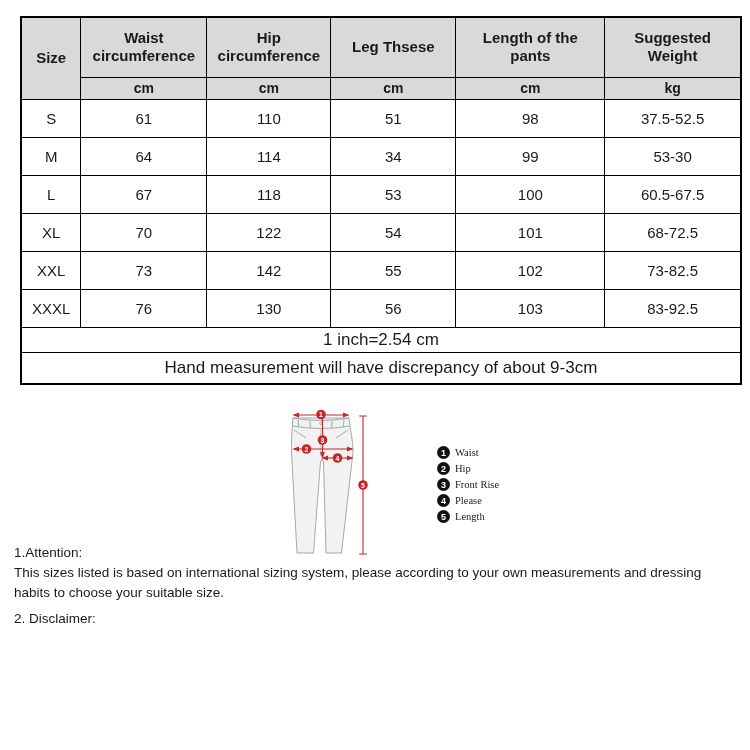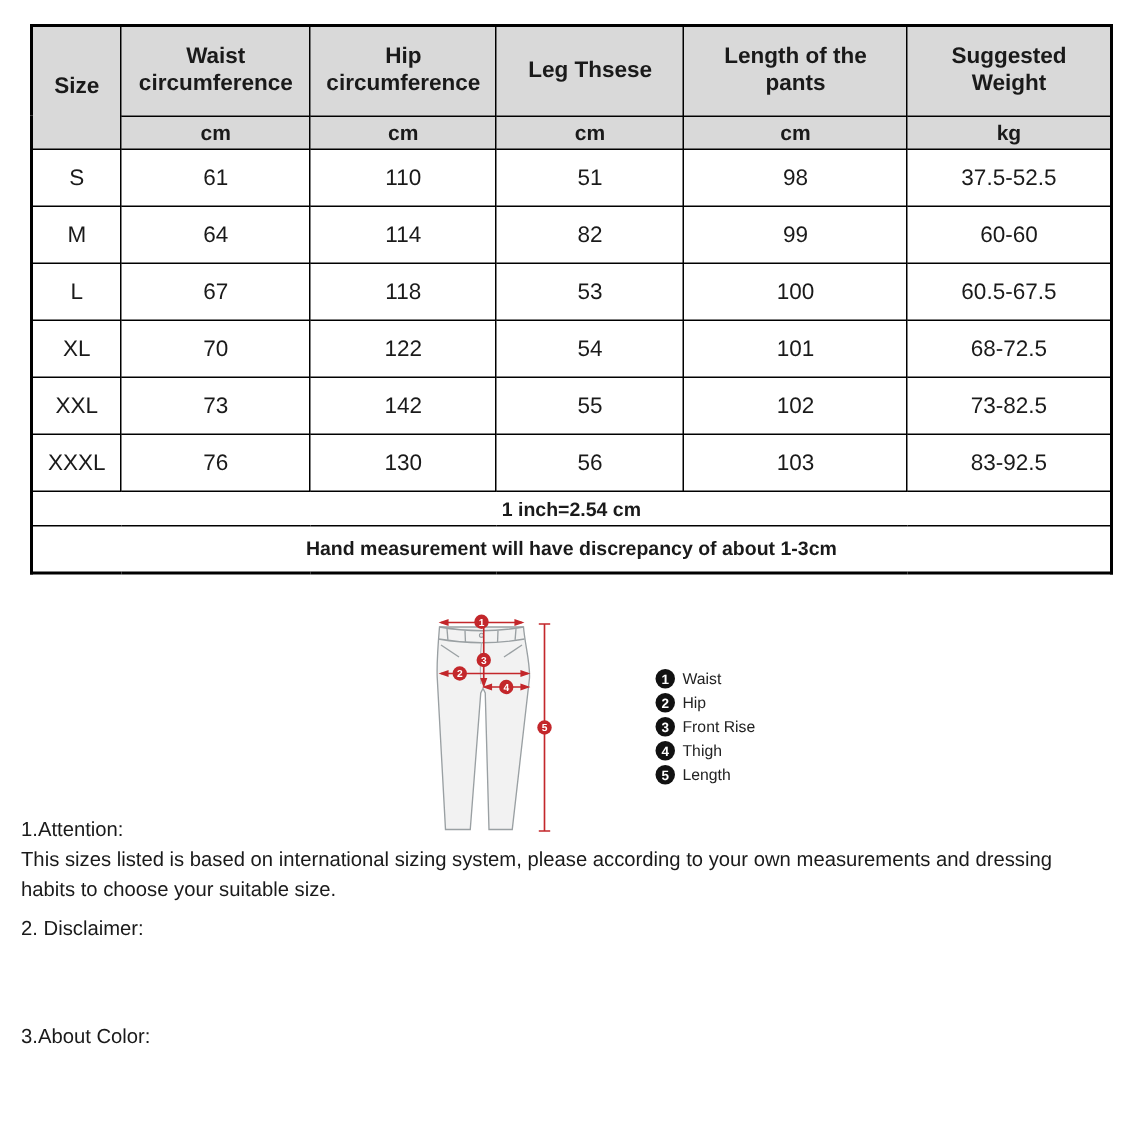--- a/index.html
+++ b/index.html
@@ -22,35 +22,35 @@
     font-size:15px;
   }
   .size-table th { background:#d9d9d9; font-weight:bold; line-height:1.25; }
   .size-table tr.head-main { height:60px; }
   .size-table tr.head-unit { height:15px; }
   .size-table tr.head-unit th { font-size:14px; }
   .size-table tr.data-row { height:38px; }
   .size-table tr.data-row td { font-weight:normal; }
   .size-table tr.note-inch { height:23px; }
   .size-table tr.note-hand { height:31px; }
-  .size-table tr.note-inch td, .size-table tr.note-hand td { font-size:13px; font-weight:bold; }
+  .size-table tr.note-inch td, .size-table tr.note-hand td { font-size:17px; font-weight:normal; }
   .size-table th.len-col { padding:2px 12px; }
 
   
   #pants-svg { position:absolute; left:283px; top:402px; }
 
   .legend { position:absolute; left:437px; top:446px; }
   .legend-item { display:flex; align-items:center; height:13px; margin-bottom:3px; }
   .legend-badge {
     width:13px; height:13px; border-radius:50%;
     background:#111111; color:#fff;
     display:inline-flex; align-items:center; justify-content:center;
     font-size:9px; font-weight:bold; flex:0 0 13px;
   }
-  .legend-label { font-size:10.5px; color:#222; margin-left:5px; white-space:nowrap; }
+  .legend-label { font-size:10.5px; color:#222; margin-left:5px; white-space:nowrap;font-family:Liberation Serif, serif; }
 
   
   .note { position:absolute; left:14px; width:712px; }
   .note-heading { font-size:13.5px; line-height:20px; }
   .note-body { font-size:13.5px; line-height:19.5px; white-space:pre-wrap; }
   #note-1 { top:543px; }
   #note-2 { top:609px; }
   #note-3 { top:681px; }
 </style>
 </head>
@@ -89,23 +89,23 @@
         <td>61</td>
         <td>110</td>
         <td>51</td>
         <td>98</td>
         <td>37.5-52.5</td>
       </tr>
       <tr class="data-row">
         <td>M</td>
         <td>64</td>
         <td>114</td>
-        <td>82</td>
+        <td>34</td>
         <td>99</td>
-        <td>60-60</td>
+        <td>53-30</td>
       </tr>
       <tr class="data-row">
         <td>L</td>
         <td>67</td>
         <td>118</td>
         <td>53</td>
         <td>100</td>
         <td>60.5-67.5</td>
       </tr>
       <tr class="data-row">
@@ -130,21 +130,21 @@
         <td>130</td>
         <td>56</td>
         <td>103</td>
         <td>83-92.5</td>
       </tr>
 
       <tr class="note-inch">
         <td colspan="6">1 inch=2.54 cm</td>
       </tr>
       <tr class="note-hand">
-        <td colspan="6">Hand measurement will have discrepancy of about 1-3cm</td>
+        <td colspan="6">Hand measurement will have discrepancy of about 9-3cm</td>
       </tr>
     </tbody>
   </table>
 
   <svg id="pants-svg" width="90" height="158" viewBox="0 0 90 158" aria-hidden="true">
 
     <path d="M10,16 C9,28 8,40 8.5,50 L14,151 L30.5,151 L37.5,60 L39,57 L40.5,60 L43,151 L58.5,151 L70,50 C70.5,40 67,28 66,16 Z" fill="#f2f2f2" stroke="#9aa0a3" stroke-width="0.9"></path>
 
     <path d="M10,16 Q38,21 66,16" fill="none" stroke="#9aa0a3" stroke-width="0.9"></path>
     <path d="M9.3,24 Q38,29 66.7,24" fill="none" stroke="#9aa0a3" stroke-width="0.9"></path>
@@ -198,34 +198,33 @@
     <div class="legend-item">
       <span class="legend-badge">2</span>
       <span class="legend-label">Hip</span>
     </div>
     <div class="legend-item">
       <span class="legend-badge">3</span>
       <span class="legend-label">Front Rise</span>
     </div>
     <div class="legend-item">
       <span class="legend-badge">4</span>
-      <span class="legend-label">Thigh</span>
+      <span class="legend-label">Please</span>
     </div>
     <div class="legend-item">
       <span class="legend-badge">5</span>
       <span class="legend-label">Length</span>
     </div>
   </div>
 
   <div class="note" id="note-1">
     <div class="note-heading">1.Attention:</div>
     <div class="note-body">This sizes listed is based on international sizing system, please according to your own measurements and dressing habits to choose your suitable size.</div>
   </div>
 
   <div class="note" id="note-2">
     <div class="note-heading">2. Disclaimer:</div>
   </div>
 
   <div class="note" id="note-3">
-    <div class="note-heading">3.About Color:</div>
   </div>
 
 </div>
 
 </body></html>

